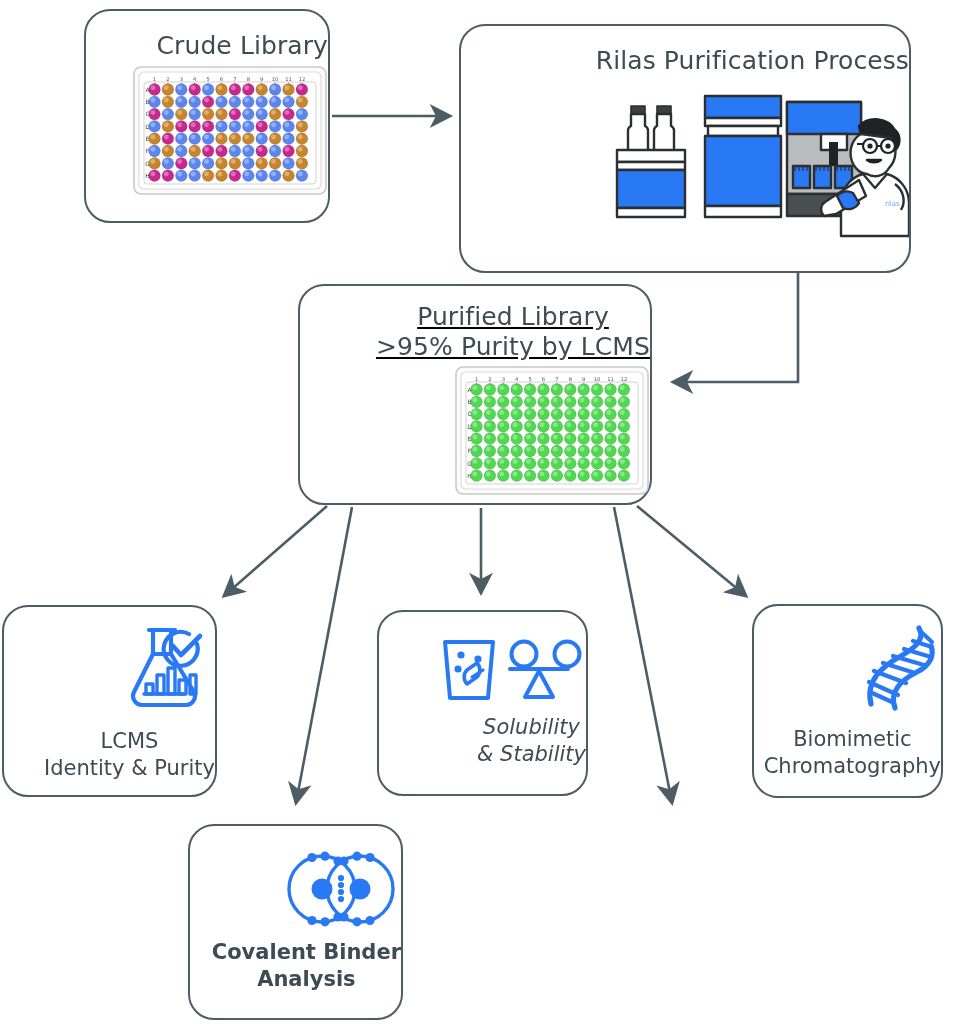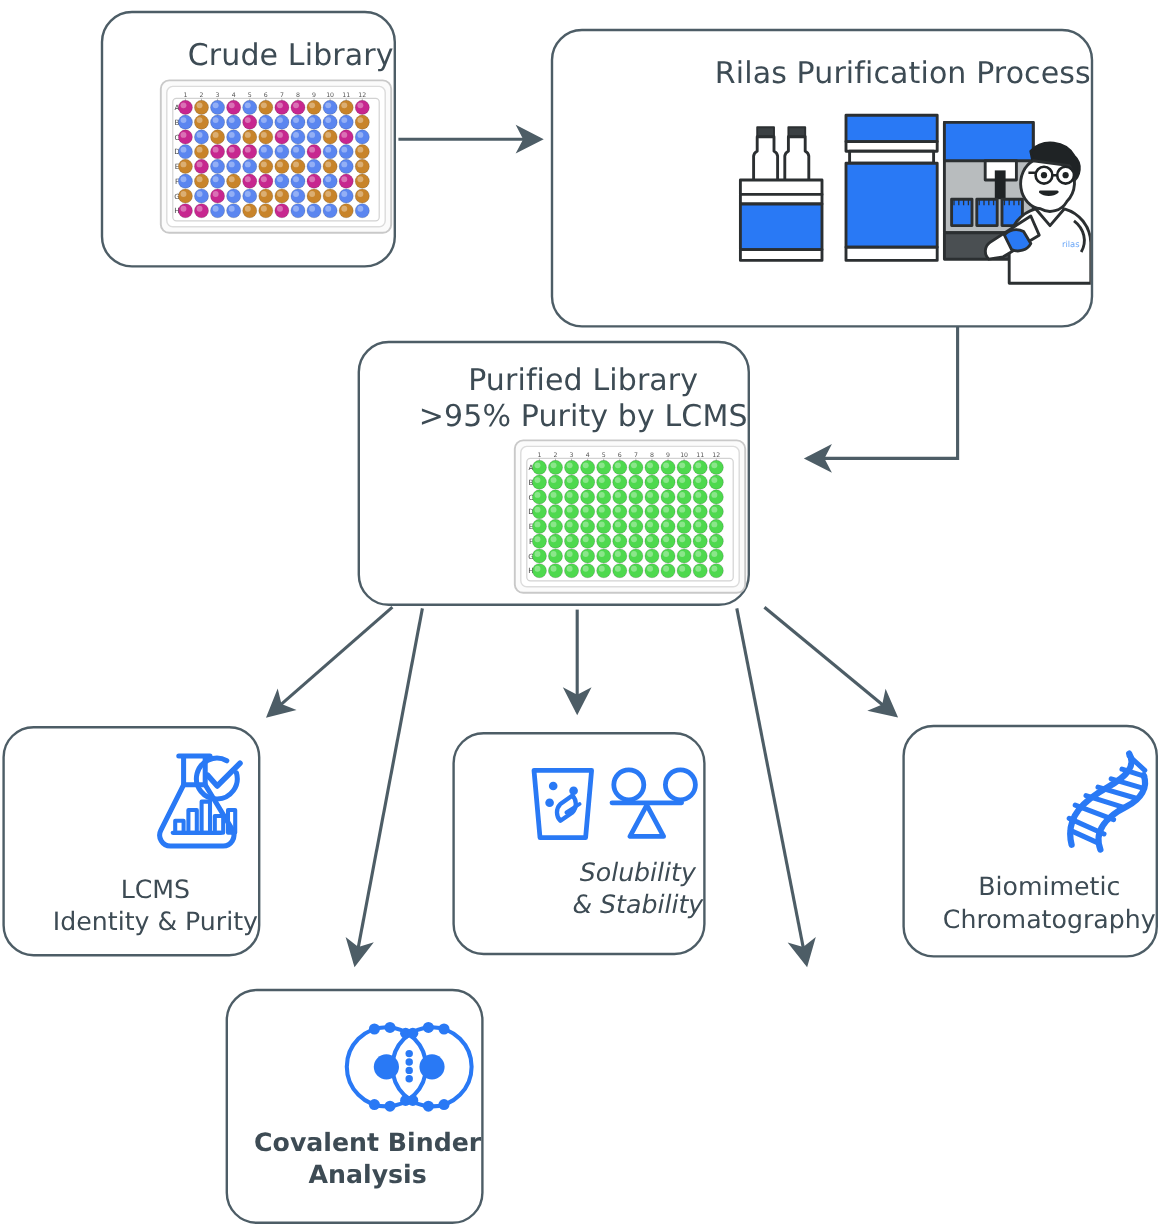--- a/index.html
+++ b/index.html
@@ -49,36 +49,36 @@
     justify-content: flex-start;
   }
   #node-crude .node-title { font-size: 25px; margin-top: 20px; }
 
   #node-rilas {
     left: 459px; top: 24px; width: 452px; height: 249px;
   }
   #node-rilas .node-title { font-size: 25px; margin-top: 20px; }
 
   #node-purified {
-    left: 298px; top: 284px; width: 327px; height: 221px;
+    left: 298px; top: 284px; width: 354px; height: 221px; text-decoration: underline;
   }
   #node-purified .node-title { font-size: 25px; margin-top: 16px; }
 
   #node-lcms {
     left: 2px; top: 605px; width: 215px; height: 192px;
     justify-content: center;
     padding-left: 25px;
   }
   #node-solubility {
     left: 377px; top: 610px; width: 211px; height: 186px;
     justify-content: center;
     font-style: italic;
   }
   #node-biomimetic {
-    left: 752px; top: 604px; width: 213px; height: 194px;
+    left: 752px; top: 604px; width: 191px; height: 194px;
     justify-content: center;
   }
   #node-covalent {
     left: 188px; top: 824px; width: 215px; height: 196px;
     justify-content: center;
     font-weight: bold;
   }
   #node-epsa {
     left: 563px; top: 824px; width: 215px; height: 196px;
     justify-content: center;

